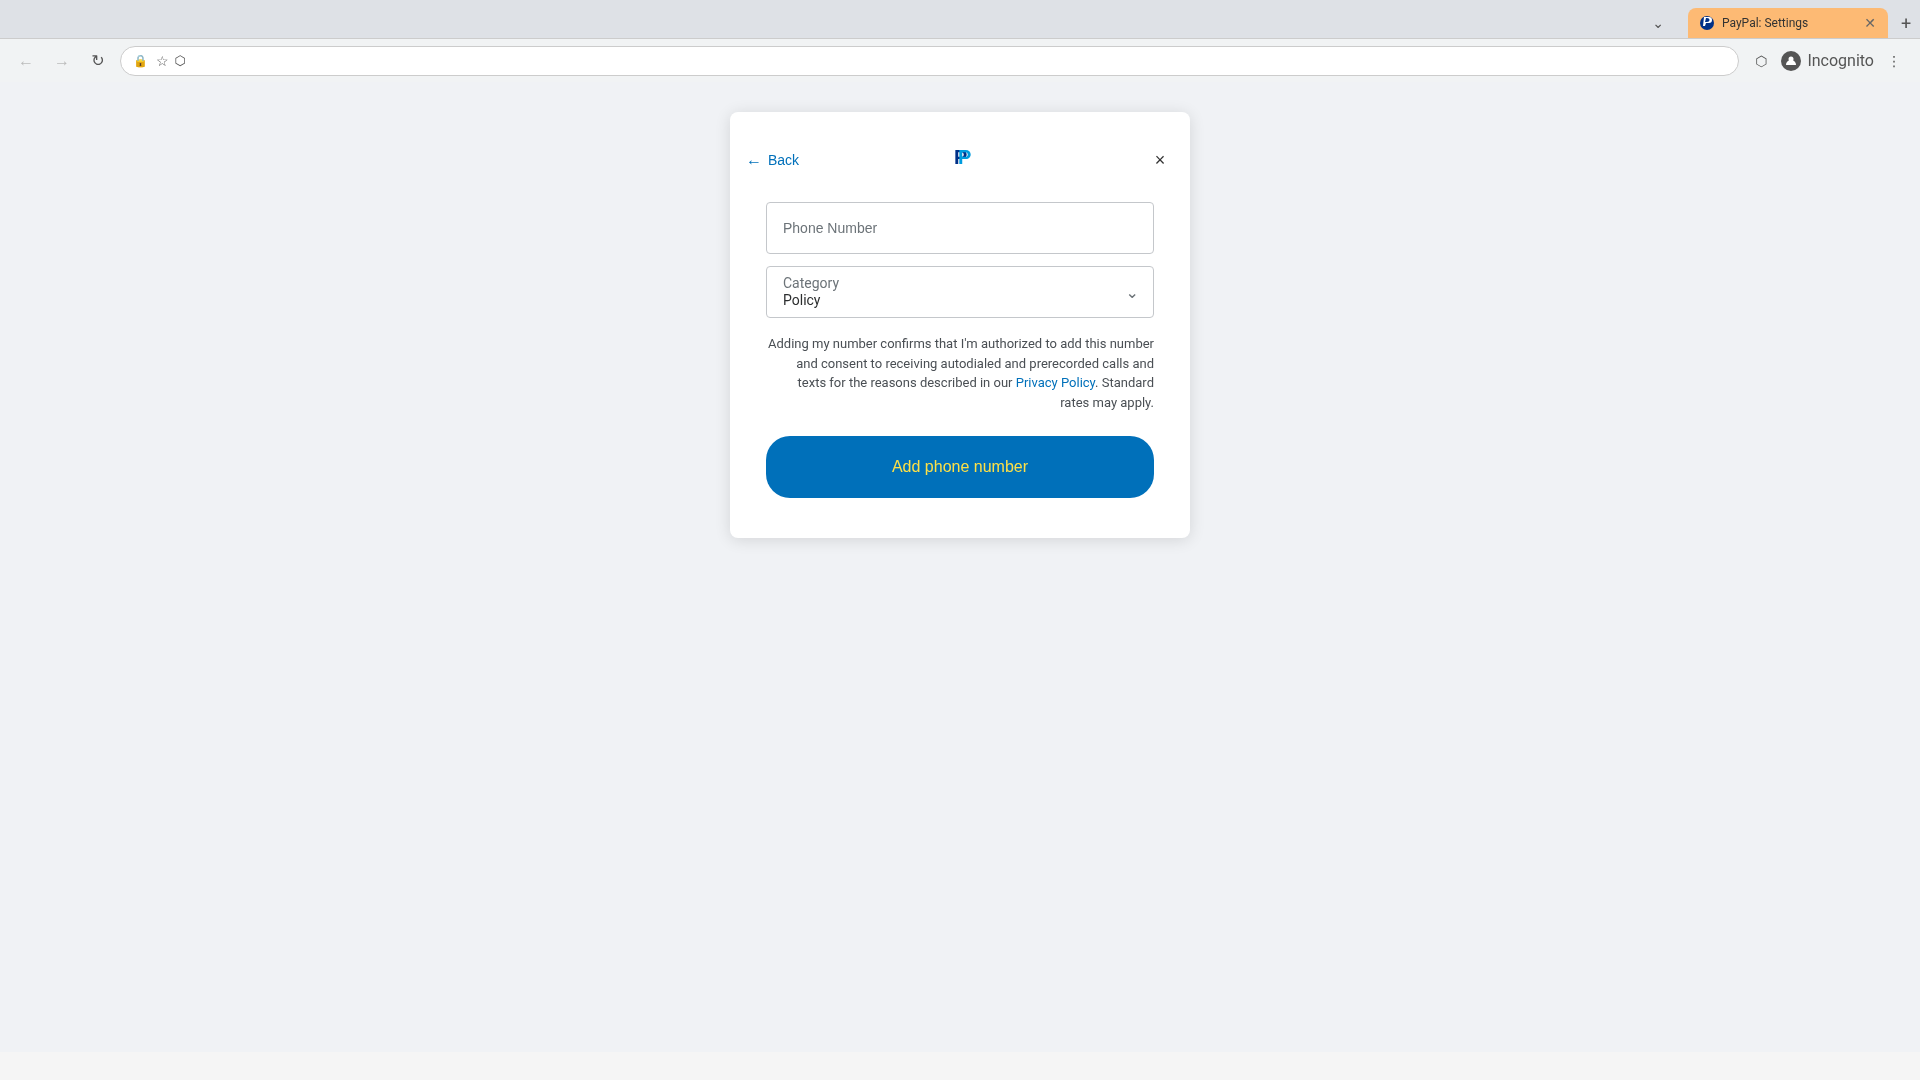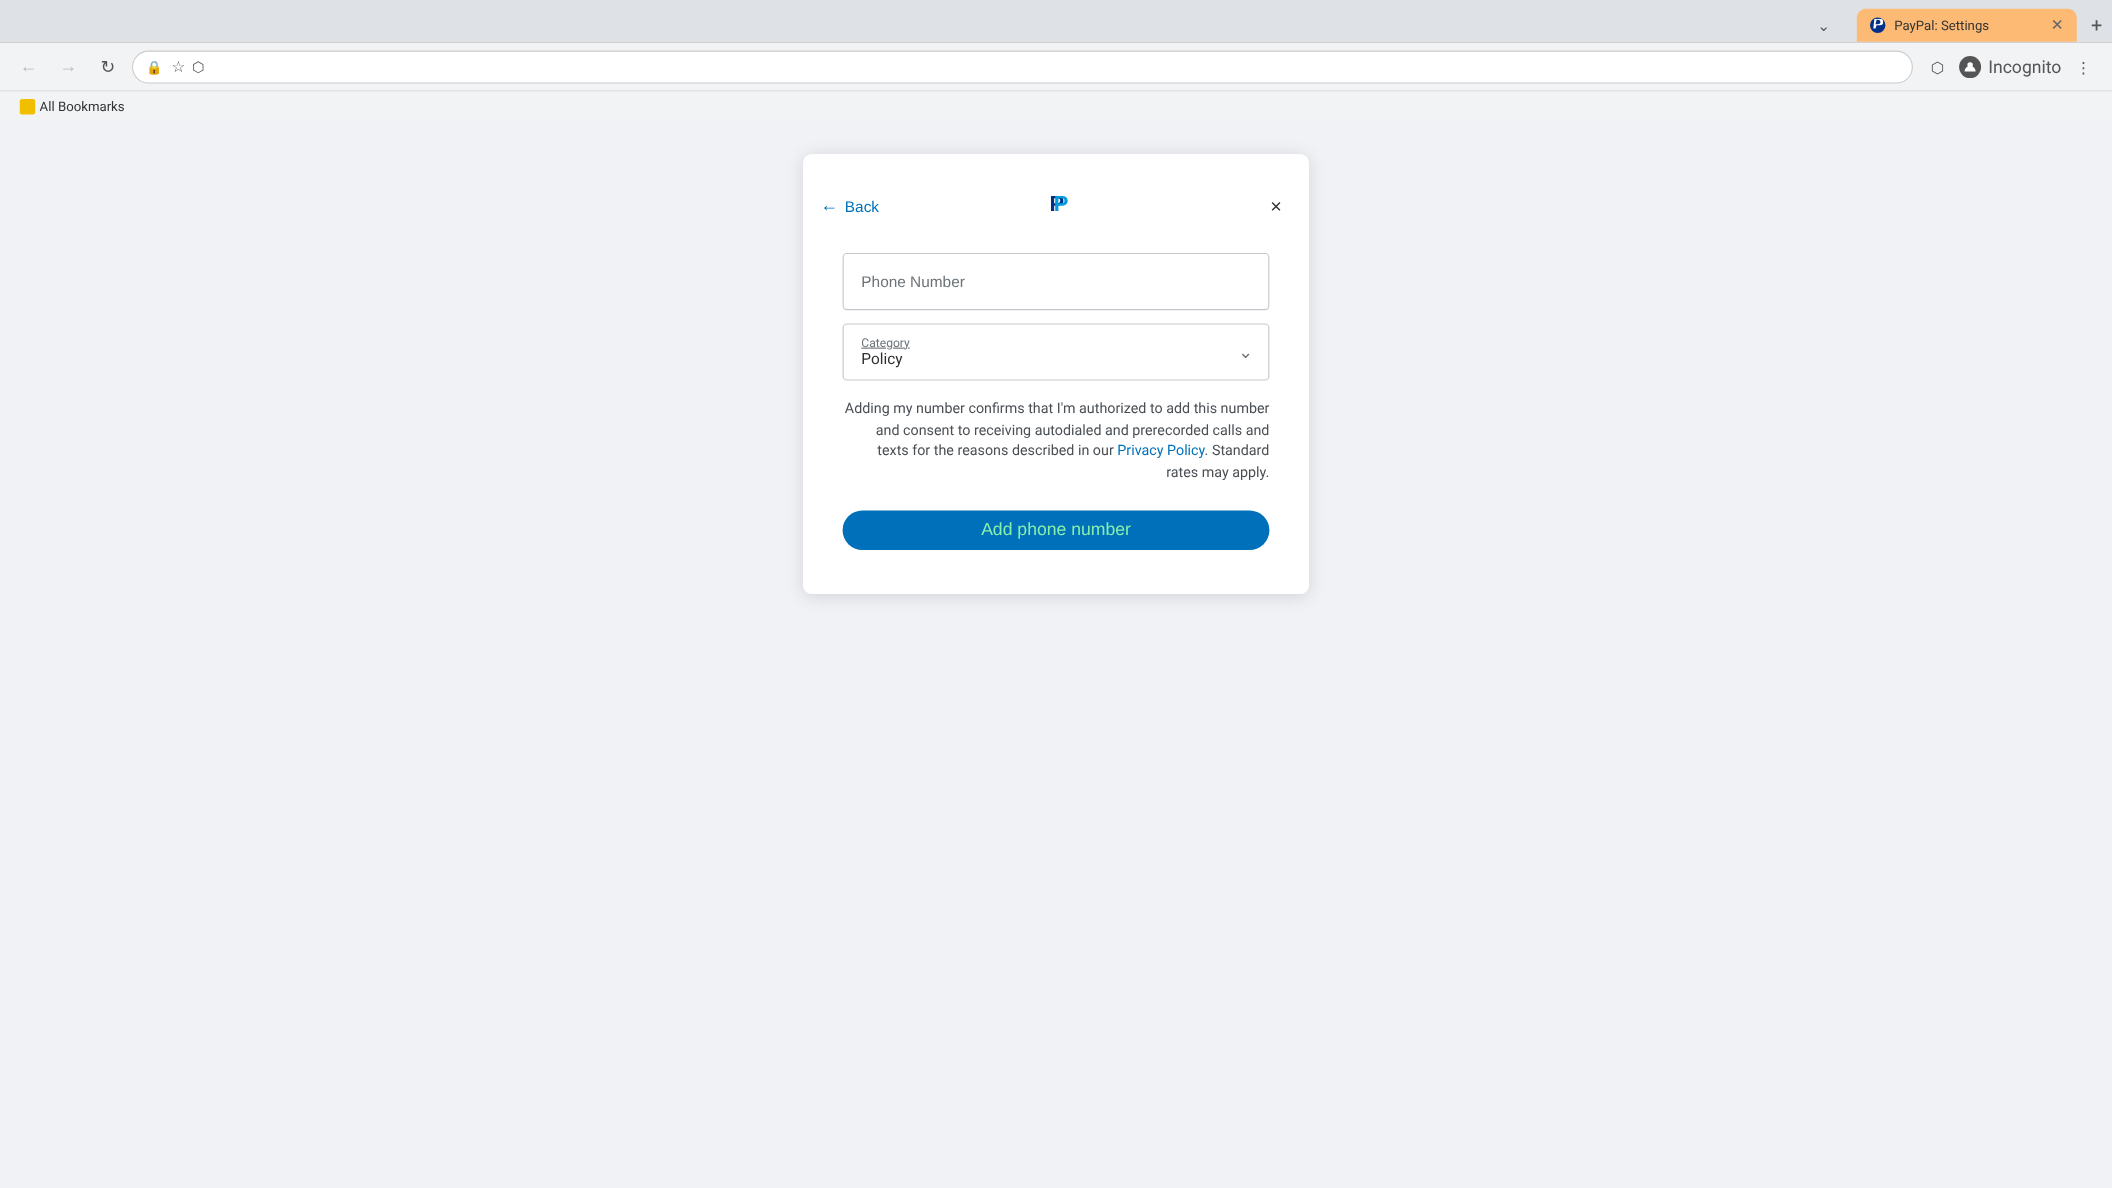--- a/index.html
+++ b/index.html
@@ -315,25 +315,24 @@
       color: #2c2e2f;
       background: #fff;
       position: relative;
       display: flex;
       flex-direction: column;
       justify-content: center;
       cursor: pointer;
     }
 
     .select-label {
-      font-size: 11px;
+      font-size: 14px;
       color: #6c7378;
       line-height: 1;
       margin-bottom: 2px;
-      text-decoration: underline;
     }
 
     .select-value {
       font-size: 14px;
       color: #2c2e2f;
     }
 
     .select-chevron {
       position: absolute;
       right: 14px;
@@ -352,23 +351,23 @@
     }
 
     .privacy-link {
       color: #0070ba;
       text-decoration: none;
       cursor: pointer;
     }
 
     .add-btn {
       width: 100%;
-      height: 36px;
+      height: 62px;
       background: #0070ba;
-      color: #86efac;
+      color: #fde047;
       border: none;
       border-radius: 24px;
       font-size: 16px;
       font-weight: 500;
       cursor: pointer;
       transition: background 0.2s;
     }
 
     
     .left-accent {
@@ -444,26 +443,20 @@
             <circle cx="6" cy="4" r="2.5"></circle>
             <path d="M1 10c0-2.8 2.2-5 5-5s5 2.2 5 5" fill="white"></path>
           </svg>
         </div>
         <span>Incognito</span>
       </div>
       <button class="toolbar-icon-btn">⋮</button>
     </div>
   </div>
 
-  <div class="bookmarks-bar">
-    <div class="bookmark-item">
-      <div class="bookmark-icon"></div>
-      <span>All Bookmarks</span>
-    </div>
-  </div>
 </div>
 
 <div class="left-accent"></div>
 
 <div class="page-content">
   <div class="modal-card">
 
     
     <div class="modal-header">
       <button class="back-btn">

